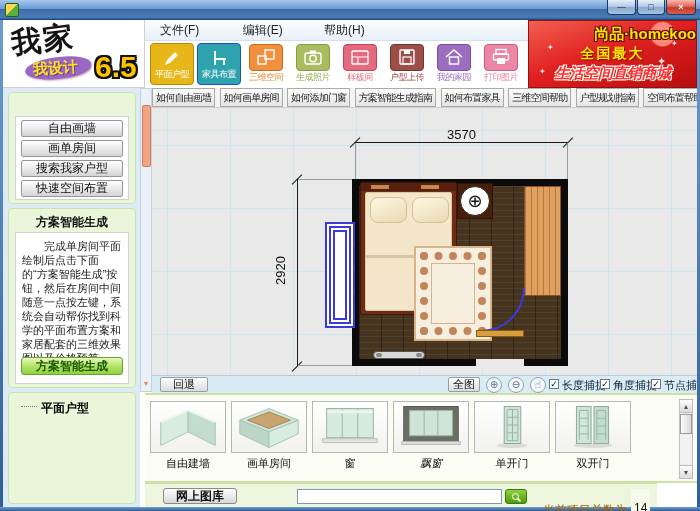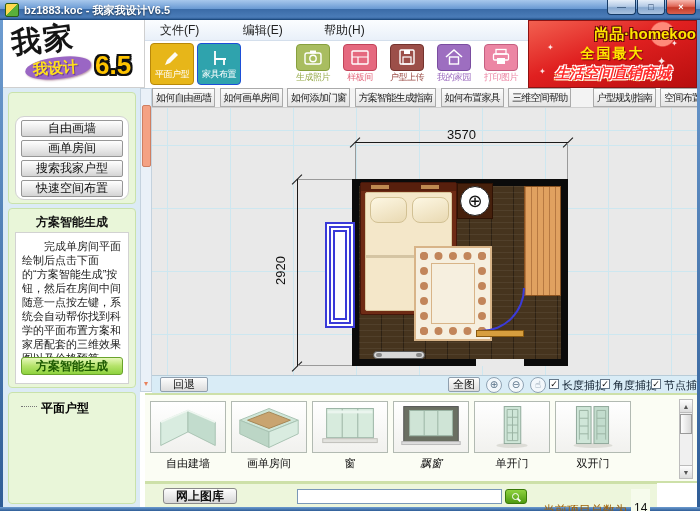--- a/index.html
+++ b/index.html
@@ -21,21 +21,21 @@
     color:#1c3a60; font-size:9px; text-align:center; line-height:14px; }
   .winbtn.close { background:linear-gradient(180deg,#f7b8ae 0%,#e0695a 45%,#c23a28 55%,#d8604e 100%);
     color:#fff; font-weight:bold; }
   .frame { background:linear-gradient(180deg,#6d9cd0,#2f5d96); }
 
   
   .logo-panel { left:3px; top:20px; width:142px; height:68px; background:#fff; border-right:1px solid #cfcfcf; border-bottom:1px solid #cfcfcf; }
   .logo-jia { left:8px; top:0px; font-size:30px; font-weight:bold; color:#141414; transform:rotate(-7deg); letter-spacing:2px; }
   .logo-blob { left:22px; top:37px; width:66px; height:22px; background:#9a66c4; border-radius:60% 40% 55% 45%; transform:rotate(-4deg); box-shadow:1px 1px 2px #b9a; }
   .logo-sheji { left:30px; top:39px; font-size:15px; font-weight:bold; color:#ffe11a; transform:rotate(-4deg); text-shadow:1px 1px 0 #6b3c92; }
-  .logo-ver { left:92px; top:30px; font-size:26px; font-weight:bold; color:#ffc400;
+  .logo-ver { left:92px; top:30px; font-size:30px; font-weight:bold; color:#ffc400;
     text-shadow:-2px 0 #111,2px 0 #111,0 -2px #111,0 2px #111,2px 2px #111,-2px 2px #111,2px -2px #111,-2px -2px #111;text-align:center; }
 
   
   .menubar { left:145px; top:20px; width:383px; height:21px; background:linear-gradient(180deg,#fbfdff,#e9f0f9); border-bottom:1px solid #d4dfec; }
   .menu-item { display:inline-block; padding:0 11px; height:20px; line-height:20px; font-size:12px; color:#222; }
   .toolbar { left:145px; top:41px; width:383px; height:47px; background:#fff; }
   .tbtn { position:absolute; top:2px; width:44px; height:42px; border-radius:4px; cursor:pointer; }
   .tbtn .sq { position:absolute; left:5px; top:1px; width:34px; height:27px; border-radius:4px; }
   .tbtn svg { position:absolute; left:50%; transform:translateX(-50%); }
   .tbtn .lbl { position:absolute; left:0; bottom:1px; width:100%; text-align:center; font-size:9px; letter-spacing:-0.5px; }
@@ -75,21 +75,21 @@
 
   
   .vscroll { left:140px; top:88px; width:12px; height:304px; background:#eaf1f8; border:1px solid #c4d2de; }
   .vthumb { position:absolute; left:1px; top:16px; width:9px; height:62px; background:#f4a284; border:1px solid #cf7f62; border-radius:2px; }
   .vdown { position:absolute; left:0px; top:288px; width:10px; height:14px; color:#e8815c; font-size:8px; text-align:center; line-height:14px; }
 
   
   .tabrow { left:152px; top:88px; width:545px; height:20px; background:#f3f3f3; overflow:hidden; white-space:nowrap; border-bottom:1px solid #cfcfcf; }
   .htab { display:inline-block; height:19px; line-height:18px; padding:0 3px; margin-right:1px; font-size:10px; letter-spacing:-0.8px;
     background:linear-gradient(180deg,#fdfdfd,#e4e4e4); border:1px solid #aaa; color:#222; cursor:pointer; }
-  .htab.gap { margin-left:17px; }
+  .htab.gap { margin-left:0; }
 
   
   .canvas { left:152px; top:108px; width:545px; height:267px; background:#e9e9e9;
     background-image:repeating-linear-gradient(90deg,#cde7f0 0 1px,transparent 1px 63px),
                      repeating-linear-gradient(0deg,#cde7f0 0 1px,transparent 1px 63px);
     background-position:15px 23px; overflow:hidden; }
   .room { left:200px; top:71px; width:216px; height:187px; border:7px solid #0b0b0b;
     background:#46341e;
     background-image:repeating-linear-gradient(180deg,rgba(255,255,255,.06) 0 1px,transparent 1px 6px),
                      repeating-linear-gradient(90deg,rgba(0,0,0,.35) 0 1px,transparent 1px 22px); }
@@ -151,21 +151,20 @@
   .count-label { position:absolute; left:398px; top:18px; font-size:12px; color:#a16207; }
   .count-value { position:absolute; left:486px; top:5px; font-size:12px; color:#111; background:#f6fbec; padding:12px 3px; }
 </style>
 </head>
 <body>
 
 <div id="app">
 
   <div class="abs titlebar">
     <div class="abs app-icon"></div>
-    <div class="abs win-title">bz1883.koc - 我家我设计V6.5</div>
     <div class="abs winbtn" style="left:607px;width:29px;">—</div>
     <div class="abs winbtn" style="left:637px;width:28px;">□</div>
     <div class="abs winbtn close" style="left:666px;width:30px;">×</div>
   </div>
 
   <div class="abs frame" style="left:0;top:20px;width:3px;height:491px;"></div>
   <div class="abs frame" style="left:697px;top:20px;width:3px;height:491px;"></div>
   <div class="abs frame" style="left:0;top:507px;width:700px;height:4px;"></div>
 
   <div class="abs logo-panel">
@@ -186,20 +185,28 @@
       <svg width="20" height="22" viewBox="0 0 20 20" style="top:3px;">
           <path d="M3 17 l2-5 8-8 3 3 -8 8 -5 2 z" fill="#fff" opacity="0.95"></path>
         </svg>
       <span class="lbl">平面户型</span>
     </div>
     <div class="tbtn filled c1" style="left:52px;">
       <svg width="20" height="22" viewBox="0 0 20 20" style="top:3px;">
           <path d="M6 3 v8 h9 v6 M6 11 v6 M15 11 h2" stroke="#fff" stroke-width="1.8" fill="none"></path>
         </svg>
       <span class="lbl">家具布置</span>
+    </div>
+    <div class="tbtn" style="left:99px;">
+      <span class="sq sq2"></span>
+      <svg width="20" height="20" viewBox="0 0 20 20" style="top:4px;">
+          <rect x="2" y="9" width="8" height="8" stroke="#fff" stroke-width="1.4" fill="none"></rect>
+          <rect x="9" y="3" width="9" height="9" stroke="#fff" stroke-width="1.4" fill="none"></rect>
+        </svg>
+      <span class="lbl t2">三维空间</span>
     </div>
     <div class="tbtn" style="left:146px;">
       <span class="sq sq3"></span>
       <svg width="20" height="20" viewBox="0 0 20 20" style="top:4px;">
           <rect x="2" y="6" width="16" height="11" rx="2" stroke="#fff" stroke-width="1.4" fill="none"></rect>
           <circle cx="10" cy="11.5" r="3.2" stroke="#fff" stroke-width="1.4" fill="none"></circle>
           <rect x="7" y="3.5" width="6" height="3" fill="#fff"></rect>
         </svg>
       <span class="lbl t3">生成照片</span>
     </div>
@@ -245,21 +252,21 @@
     <span class="star" style="left:128px;top:34px;font-size:11px;">✦</span>
     <span class="star" style="left:10px;top:46px;">✦</span>
     <div class="l1">尚品·homekoo</div>
     <div class="l2">全国最大</div>
     <div class="l3">生活空间直销商城</div>
   </div>
 
   <div class="abs sidebar-bg"></div>
 
   <div class="panel" style="top:92px;height:112px;">
-    <div class="panel-box" style="height:84px;border-radius:9px;">
+    <div class="panel-box" style="height:84px;">
       <div class="sbtn" style="top:3px;">自由画墙</div>
       <div class="sbtn" style="top:23px;">画单房间</div>
       <div class="sbtn" style="top:43px;">搜索我家户型</div>
       <div class="sbtn" style="top:63px;">快速空间布置</div>
     </div>
   </div>
 
   <div class="panel" style="top:208px;height:180px;">
     <div class="panel-title">方案智能生成</div>
     <div class="panel-box" style="height:152px;">

